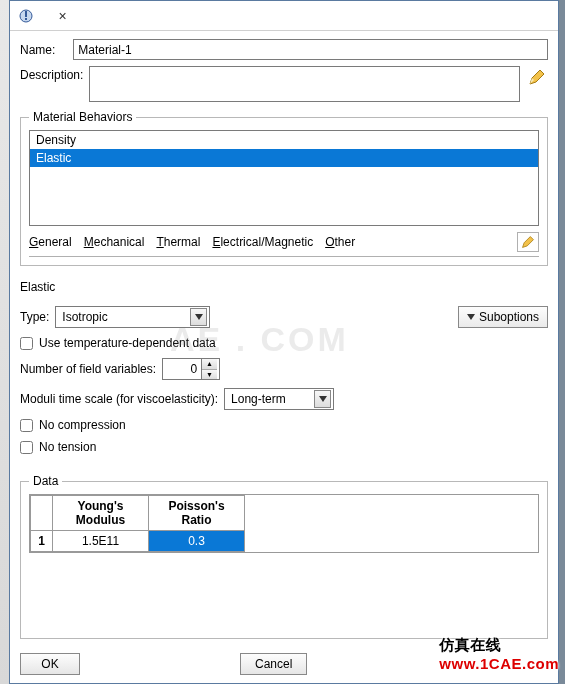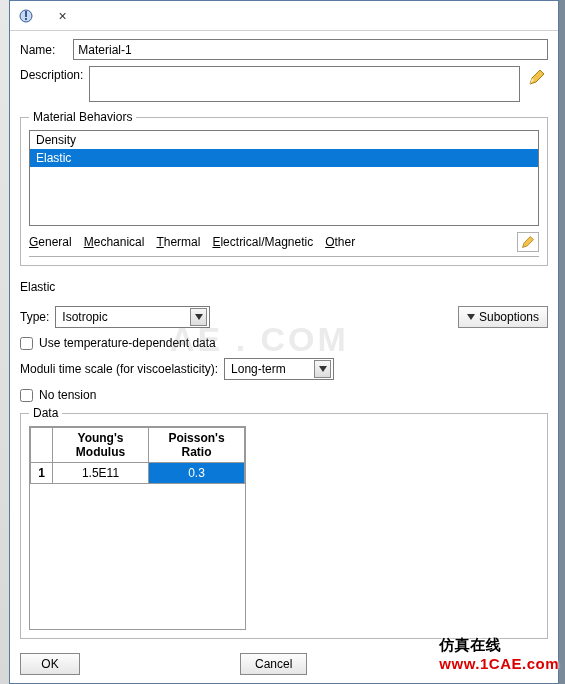--- a/index.html
+++ b/index.html
@@ -156,21 +156,21 @@
   .spinner .spinbtns {
     width: 16px; border-left: 1px solid #7a7a7a;
     display: flex; flex-direction: column;
   }
   .spinner .spinbtns div {
     flex:1; display:flex; align-items:center; justify-content:center;
     font-size:7px; background:linear-gradient(#f7f7f7,#ddd);
     border-bottom:1px solid #aaa; cursor:pointer;
   }
   .spinner .spinbtns div:last-child { border-bottom:none; }
-  .data-fieldset { flex: 1; display:flex; min-height:100px; }
+  .data-fieldset { flex: 1; display:flex; flex-direction:column; min-height:100px;margin-top:16px; }
   .table-wrap {
     border: 1px solid #999;
     background: #fff;
     display: inline-block;
   }
   table.data { border-collapse: collapse; }
   table.data th, table.data td {
     border: 1px solid #999;
     padding: 3px 6px;
     font-size: 12px;
@@ -297,33 +297,47 @@
           </svg>
         <span>Suboptions</span>
       </div>
     </div>
 
     <label class="chk">
       <input type="checkbox" style="">
       <span>Use temperature-dependent data</span>
     </label>
 
+    <div class="form-row">
+      <label>Number of field variables:</label>
+      <div class="spinner">
+        <input value="0" style="">
+        <div class="spinbtns">
+          <div>▲</div>
+          <div>▼</div>
+        </div>
+      </div>
+    </div>
 
     <div class="form-row">
       <label>Moduli time scale (for viscoelasticity):</label>
       <div class="select" style="width:110px">
         <span class="val">Long-term</span>
         <span class="arrow">
           <svg width="8" height="6">
               <polygon points="0,0 8,0 4,6" fill="#333"></polygon>
             </svg>
         </span>
       </div>
     </div>
 
+    <label class="chk">
+      <input type="checkbox" style="">
+      <span>No compression</span>
+    </label>
 
     <label class="chk">
       <input type="checkbox" style="">
       <span>No tension</span>
     </label>
 
     <fieldset class="data-fieldset">
       <legend>Data</legend>
       <div class="table-wrap">
         <table class="data">

